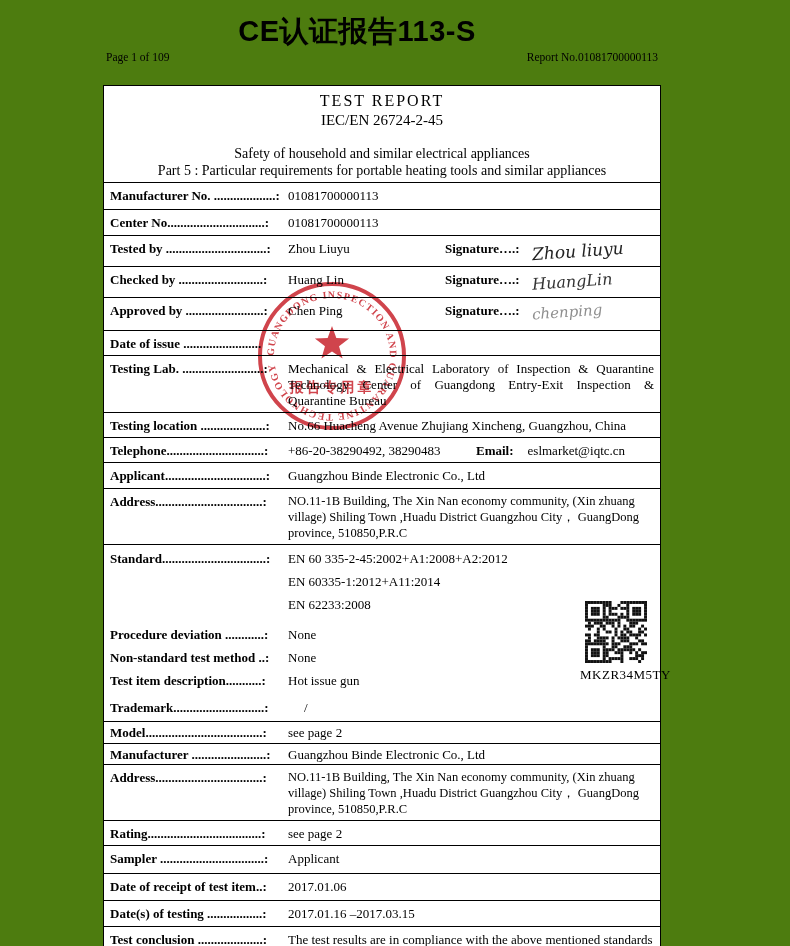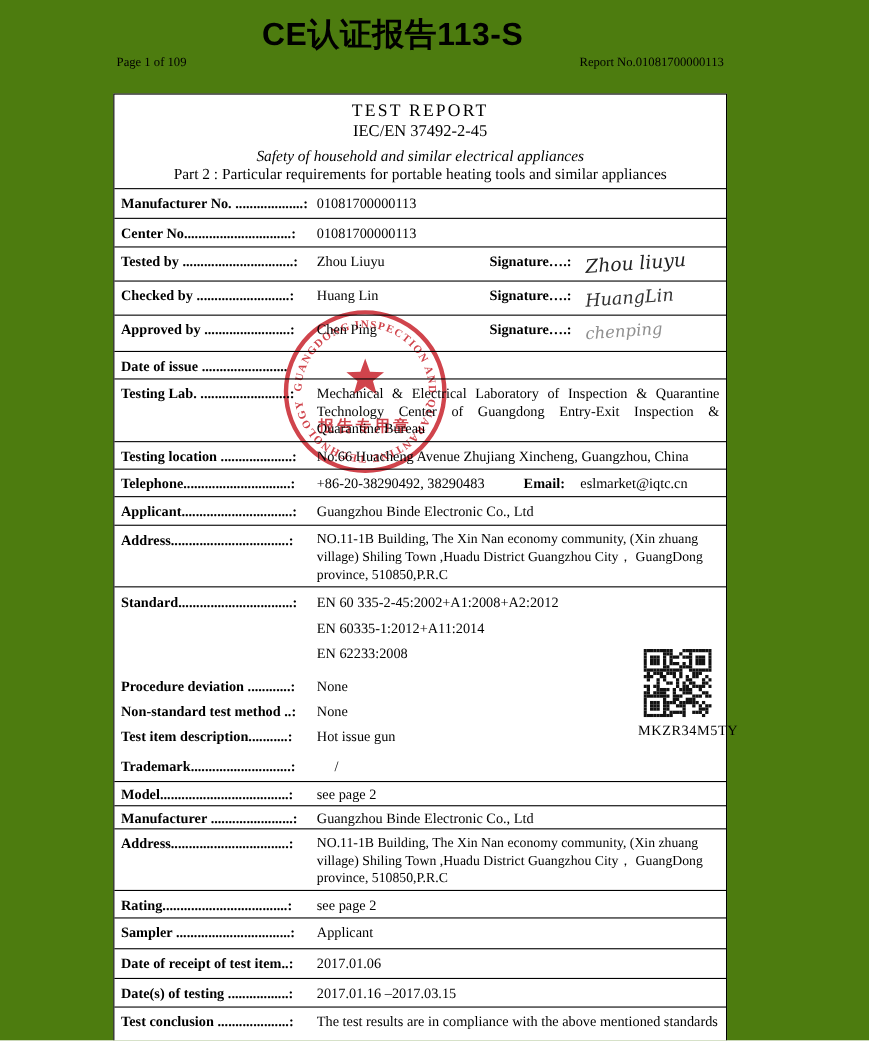--- a/index.html
+++ b/index.html
@@ -17,21 +17,21 @@
     position:absolute; top:51px; left:106px; width:552px;
     display:flex; justify-content:space-between; font-size:11.5px;
   }
   .report {
     position:absolute; left:103px; top:85px; width:558px;
     border:1px solid #000; background:#fff;
   }
   .title-block { text-align:center; border-bottom:1px solid #000; padding:6px 2px 3px; }
   .rt-title { font-size:16px; letter-spacing:2px; }
   .rt-std   { font-size:15px; margin-top:2px; }
-  .rt-sub   { font-size:14px; margin-top:6px;font-style:italic; }
+  .rt-sub   { font-size:14px; margin-top:17px; }
   .rt-part  { font-size:14px; margin-top:1px; }
 
   .row {
     display:flex; align-items:flex-start; border-bottom:1px solid #000;
     padding:5px 6px 3px; font-size:13px;
   }
   .row:last-child { border-bottom:none; }
   .lbl { flex:0 0 172px; font-weight:bold; }
   .val { flex:1; padding-left:6px; }
   .just { text-align:justify; }
@@ -89,23 +89,23 @@
 
   <div class="header-meta">
     <span>Page 1 of 109</span>
     <span>Report No.01081700000113</span>
   </div>
 
   <div class="report">
 
     <div class="title-block">
       <div class="rt-title">TEST REPORT</div>
-      <div class="rt-std">IEC/EN 37492-2-45</div>
+      <div class="rt-std">IEC/EN 26724-2-45</div>
       <div class="rt-sub">Safety of household and similar electrical appliances</div>
-      <div class="rt-part">Part 2 : Particular requirements for portable heating tools and similar appliances</div>
+      <div class="rt-part">Part 5 : Particular requirements for portable heating tools and similar appliances</div>
     </div>
 
     <div class="row mh27">
       <span class="lbl">Manufacturer No. ...................:</span>
       <span class="val">01081700000113</span>
     </div>
 
     <div class="row mh26">
       <span class="lbl">Center No..............................:</span>
       <span class="val">01081700000113</span>

